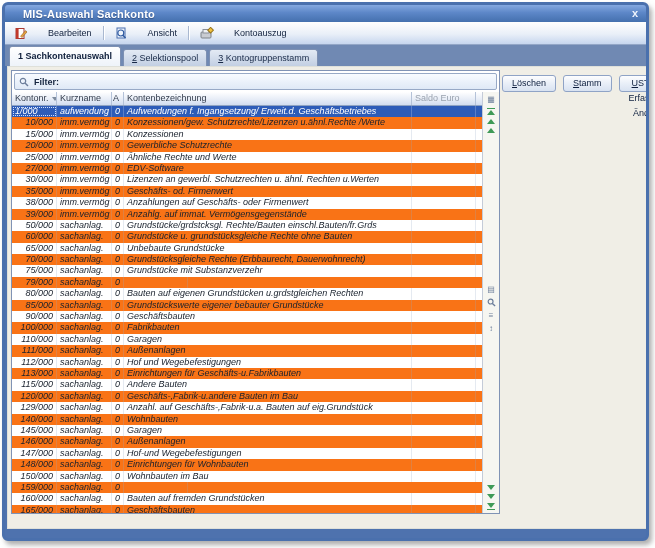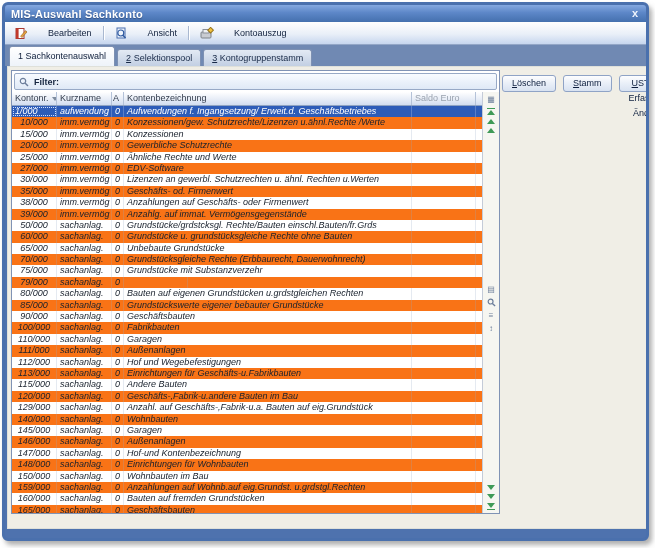--- a/index.html
+++ b/index.html
@@ -6,38 +6,38 @@
   .stage{position:relative;width:655px;height:548px;background:#fff;overflow:hidden;}
 
   
   .window{position:absolute;left:2px;top:2px;width:647px;height:539px;box-sizing:border-box;
     border:3px solid #4a70ad;border-radius:6px;overflow:hidden;
     background:#4e72ae;box-shadow:3px 4px 5px rgba(110,110,110,.55);
     display:flex;flex-direction:column;}
 
   .titlebar{height:17px;flex:0 0 17px;display:flex;align-items:center;
     background:linear-gradient(180deg,#84a8e0 0%,#5d87c8 45%,#4470ae 100%);
-    padding:0 6px;position:relative;}
+    padding:0 18px;position:relative;}
   .titlebar .title{color:#fff;font-size:11px;font-weight:bold;letter-spacing:.2px;text-shadow:0 1px 1px rgba(0,0,30,.35);}
   .close-btn{position:absolute;right:8px;top:1px;color:#eef3fc;font-size:11px;font-weight:bold;cursor:default;line-height:15px;}
 
   
   .toolbar{height:22px;flex:0 0 22px;display:flex;align-items:center;gap:2px;
     background:linear-gradient(180deg,#fefefe 0%,#e9eff8 55%,#c6d6ee 100%);
     border-bottom:1px solid #93a6c6;padding:0 4px;}
   .tbtn{display:flex;align-items:center;gap:20px;padding:1px 5px;border:1px solid transparent;border-radius:2px;font-size:9px;color:#10203c;}
   .tbtn svg{display:block;}
   .tsep{width:1px;height:14px;background:#a9b8d0;margin:0 3px;box-shadow:1px 0 0 #fff;}
 
   
   .tabstrip{height:21px;flex:0 0 21px;background:#7089b3;display:flex;align-items:flex-end;padding:0 4px;}
   .tab{height:16px;line-height:16px;padding:0 8px;font-size:9px;color:#182947;
     background:linear-gradient(180deg,#e3eaf4 0%,#c2cfe3 100%);
     border:1px solid #7d90b2;border-bottom:none;border-radius:3px 3px 0 0;margin-right:2px;}
-  .tab.active{height:19px;line-height:18px;background:linear-gradient(180deg,#ffffff 0%,#eef3fa 100%);font-weight:normal;color:#0e1e3a;position:relative;z-index:2;}
+  .tab.active{height:19px;line-height:18px;background:linear-gradient(180deg,#ffffff 0%,#eef3fa 100%);font-weight:bold;color:#0e1e3a;position:relative;z-index:2;}
   .accel{text-decoration:underline;}
 
   
   .contentwrap{flex:1;background:#4e72ae;padding:0 12px 9px 2px;display:flex;}
   .panel{flex:1;background:#f0eee6;border:1px solid #dfe0da;box-sizing:border-box;padding:3px;display:flex;flex-direction:row;}
 
   
   .grid{height:444px;flex:0 0 444px;border:1px solid #8093b5;background:#fff;box-sizing:border-box;display:flex;flex-direction:column;}
   .filterbar{height:15px;flex:0 0 15px;margin:2px;border:1px solid #97a9c6;border-radius:2px;
     background:linear-gradient(180deg,#f8fbff 0%,#dfe9f6 100%);display:flex;align-items:center;padding:0 4px;gap:5px;}
@@ -52,21 +52,21 @@
   .hcell.muted{color:#98a1ae;}
   .sort-arrow{width:0;height:0;border-left:3px solid transparent;border-right:3px solid transparent;border-top:4px solid #7e8c9f;margin-left:auto;margin-right:2px;}
 
   .rows{flex:1;overflow:hidden;background:#fff;font-style:italic;}
   .row{height:11.4px;display:flex;}
   .row.alt{background:#f97316;}
   .row.sel{background:#2d5cb8;}
   .row.sel .cell{color:#ffffff;border-right-color:rgba(255,255,255,.22);}
   .cell{font-size:9px;line-height:11.4px;color:#18202c;padding:0 3px;box-sizing:border-box;
     border-right:1px solid rgba(150,170,200,.25);white-space:nowrap;overflow:hidden;}
-  .c-nr{width:45px;flex:0 0 45px;text-align:center;}
+  .c-nr{width:45px;flex:0 0 45px;text-align:right;}
   .c-kz{width:55px;flex:0 0 55px;}
   .c-a{width:12px;flex:0 0 12px;text-align:center;padding:0 1px;}
   .c-bez{width:288px;flex:0 0 288px;}
   .c-saldo{width:64px;flex:0 0 64px;text-align:right;}
   .c-rest{flex:1;border-right:none;}
   .cell.focus{outline:1px dotted #cfe0ff;outline-offset:-2px;text-align:left;}
 
   
   .side{width:17px;flex:0 0 17px;border-left:1px solid #c4cbd8;background:#f6f6f1;
     display:flex;flex-direction:column;align-items:center;padding:1px 0;box-sizing:border-box;}
@@ -415,21 +415,21 @@
                     <div class="cell c-kz">sachanlag.</div>
                     <div class="cell c-a">0</div>
                     <div class="cell c-bez">Außenanlagen</div>
                     <div class="cell c-saldo"></div>
                     <div class="cell c-rest"></div>
                   </div>
                   <div class="row">
                     <div class="cell c-nr">147/000</div>
                     <div class="cell c-kz">sachanlag.</div>
                     <div class="cell c-a">0</div>
-                    <div class="cell c-bez">Hof-und Kontenbezeichnung</div>
+                    <div class="cell c-bez">Hof-und Wegebefestigungen</div>
                     <div class="cell c-saldo"></div>
                     <div class="cell c-rest"></div>
                   </div>
                   <div class="row alt">
                     <div class="cell c-nr">148/000</div>
                     <div class="cell c-kz">sachanlag.</div>
                     <div class="cell c-a">0</div>
                     <div class="cell c-bez">Einrichtungen für Wohnbauten</div>
                     <div class="cell c-saldo"></div>
                     <div class="cell c-rest"></div>
@@ -439,21 +439,20 @@
                     <div class="cell c-kz">sachanlag.</div>
                     <div class="cell c-a">0</div>
                     <div class="cell c-bez">Wohnbauten im Bau</div>
                     <div class="cell c-saldo"></div>
                     <div class="cell c-rest"></div>
                   </div>
                   <div class="row alt">
                     <div class="cell c-nr">159/000</div>
                     <div class="cell c-kz">sachanlag.</div>
                     <div class="cell c-a">0</div>
-                    <div class="cell c-bez">Anzahlungen auf Wohnb.auf eig.Grundst. u.grdstgl.Rechten</div>
                     <div class="cell c-saldo"></div>
                     <div class="cell c-rest"></div>
                   </div>
                   <div class="row">
                     <div class="cell c-nr">160/000</div>
                     <div class="cell c-kz">sachanlag.</div>
                     <div class="cell c-a">0</div>
                     <div class="cell c-bez">Bauten auf fremden Grundstücken</div>
                     <div class="cell c-saldo"></div>
                     <div class="cell c-rest"></div>

